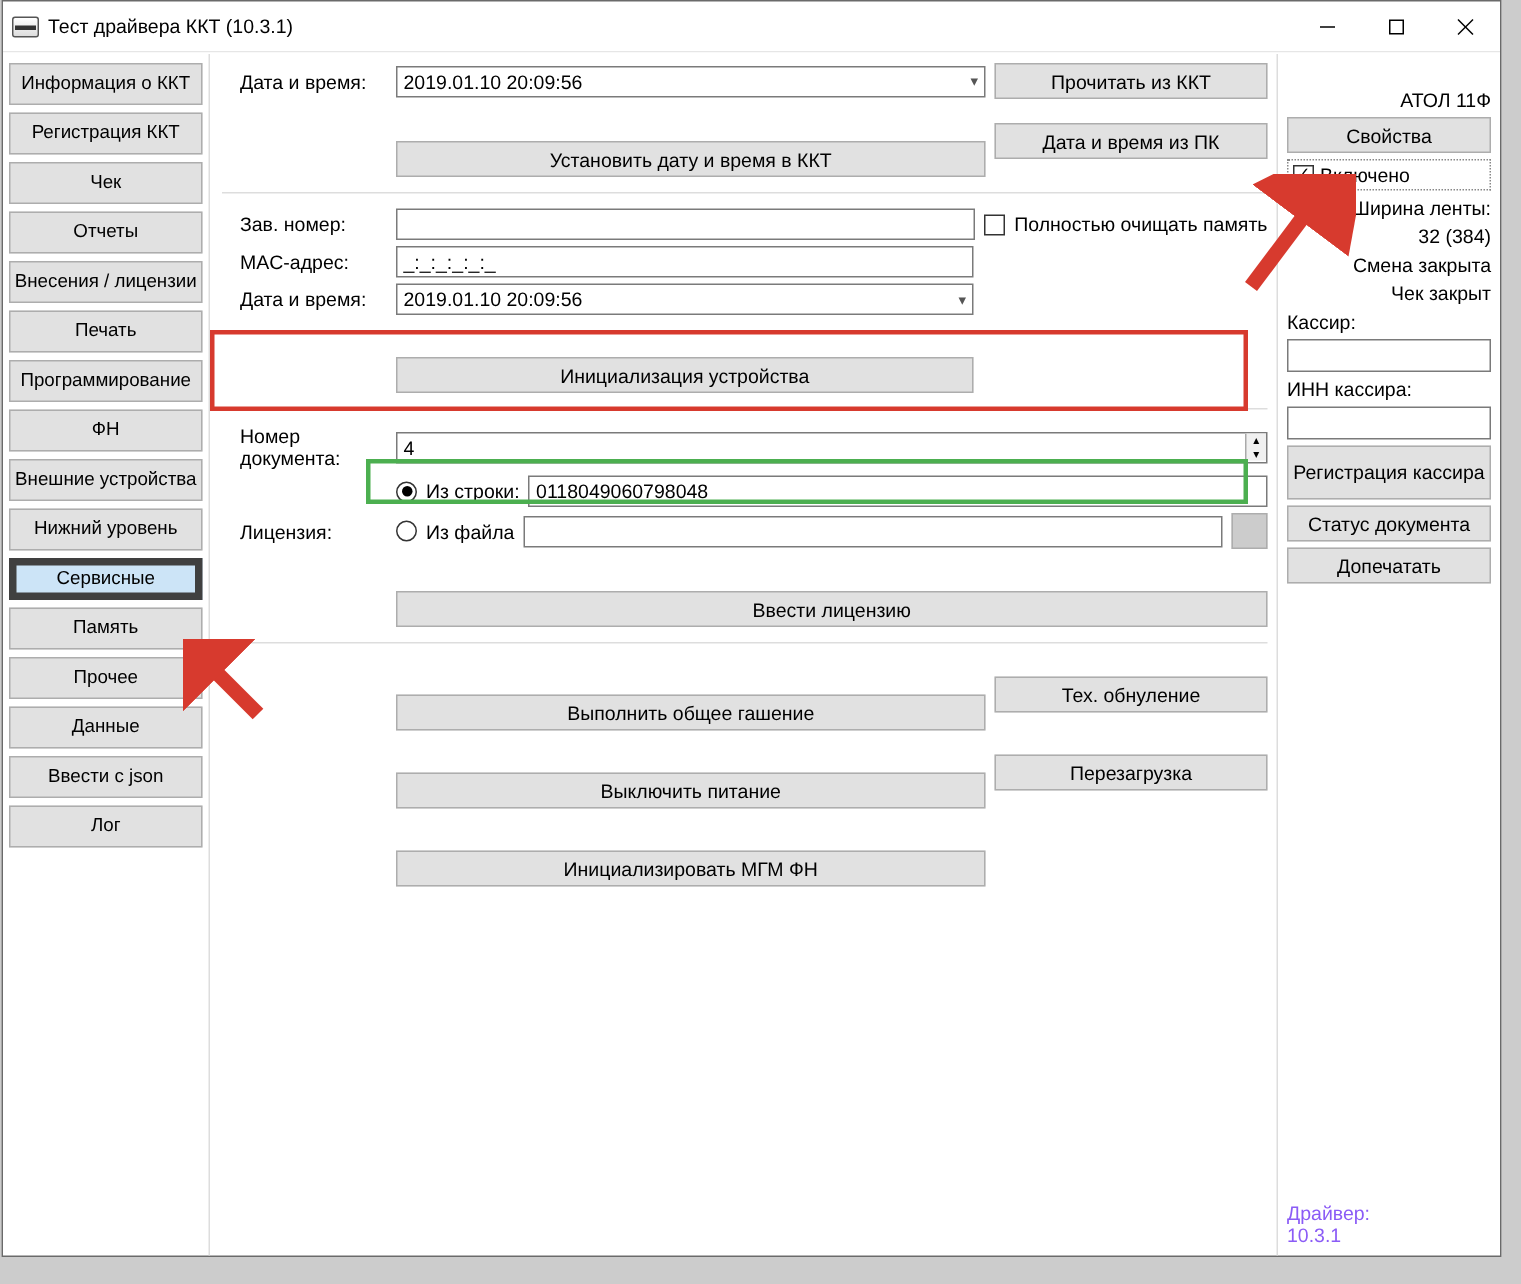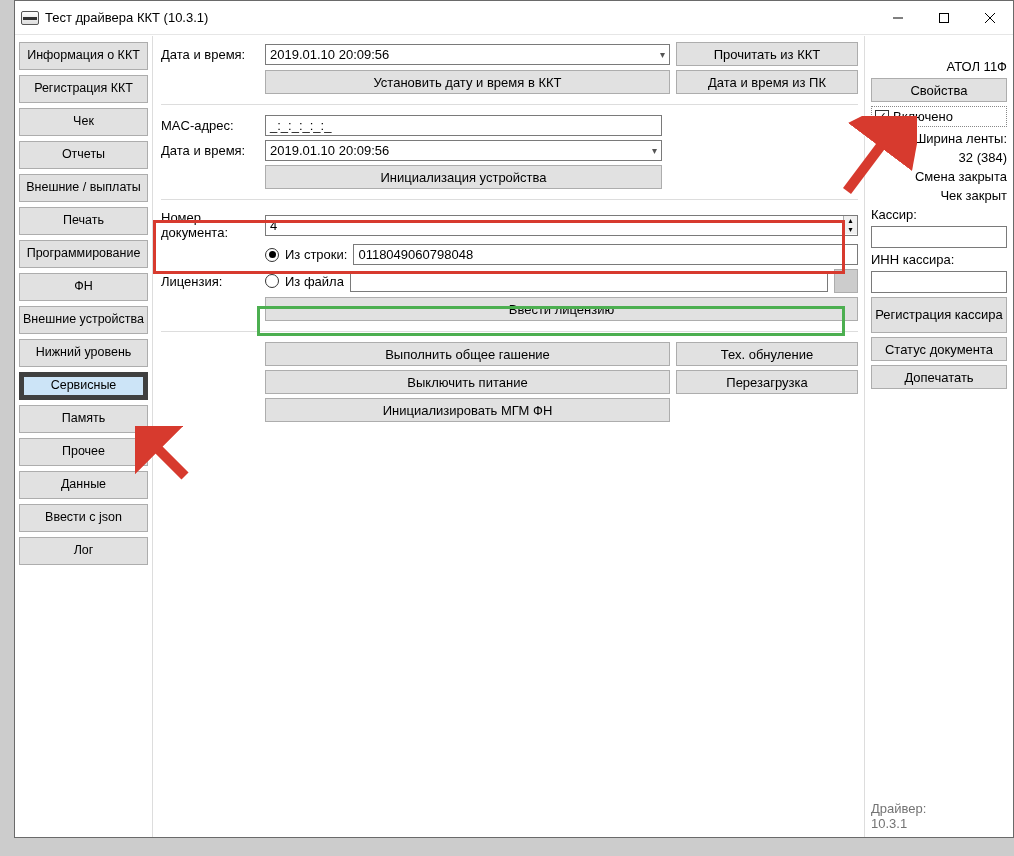--- a/index.html
+++ b/index.html
@@ -1,19 +1,19 @@
 <!DOCTYPE html>
 <html><head>
 <meta charset="utf-8">
 <style>
   * { box-sizing: border-box; font-family: "Segoe UI", Tahoma, sans-serif; font-size: 13px; }
   body { margin:0; background:#fff; }
   .outer-shadow { position:relative; width:1014px; height:856px; background:#ccc; }
   .window {
-    position:absolute; left:14px; top:0; width:1000px; height:838px;
+    position:absolute; left:1px; top:0; width:1000px; height:838px;
     background:#fff; border:1px solid #6a6a6a; display:flex; flex-direction:column;
   }
   .titlebar {
     height:34px; display:flex; align-items:center; padding:0 0 0 6px;
     border-bottom:1px solid #e6e6e6;
   }
   .titlebar .ticon {
     width:18px; height:14px; margin-right:6px;
     background:linear-gradient(#fff,#ddd);
     border:1px solid #555; border-radius:2px; position:relative;
@@ -36,51 +36,51 @@
     height:28px; background:#e1e1e1; border:1px solid #adadad;
     display:flex; align-items:center; justify-content:center; text-align:center;
     cursor:default; padding:0 2px; line-height:1.05; font-size:12.5px;
   }
   .sidebtn.active { background:#cce4f7; border:5px solid #404040; }
   .main {
     flex:1; padding:6px 6px 6px 8px; display:flex; flex-direction:column; gap:4px;
     border-right:1px solid #ddd; position:relative;
   }
   .row { display:flex; align-items:center; gap:6px; }
-  .lbl { width:98px; text-align:left; color:#000; }
+  .lbl { width:98px; text-align:left; color:#000;margin-left:12px; }
   .txt, .sel {
     height:21px; background:#fff; border:1px solid #7a7a7a; padding:0 4px;
     display:flex; align-items:center; flex:1; position:relative;
   }
   .sel::after {
     content:"▾"; position:absolute; right:4px; font-size:10px; color:#555;
   }
   .btn {
     height:24px; background:#e1e1e1; border:1px solid #adadad;
     display:flex; align-items:center; justify-content:center; cursor:default;
   }
-  .btn.wide { flex:1; }
+  .btn.wide { flex:1;margin-top:24px; }
   .hr { height:1px; background:#ddd; margin:6px 0; }
   .chk { width:14px; height:14px; border:1px solid #333; display:inline-flex; align-items:center; justify-content:center; font-size:11px; line-height:1;}
   .radio {
     width:14px; height:14px; border:1px solid #333; border-radius:50%;
     display:inline-flex; align-items:center; justify-content:center;
   }
   .radio .dot { width:7px; height:7px; border-radius:50%; background:#000; }
   .spin { width:14px; display:flex; flex-direction:column; }
   .spin div { flex:1; border-left:1px solid #aaa; font-size:8px; display:flex; align-items:center; justify-content:center; background:#f0f0f0;}
   .right {
     width:148px; padding:23px 6px 6px 6px; display:flex; flex-direction:column; gap:4px; font-size:12.5px;
   }
   .right .ralign { text-align:right; }
   .rinp { height:22px; border:1px solid #7a7a7a; background:#fff; }
   .highlight-red { position:absolute; border:3px solid #d73a2e; pointer-events:none; }
   .highlight-green { position:absolute; border:3px solid #4caf50; pointer-events:none; }
   .overlay { position:absolute; pointer-events:none; }
-  .driver-info { margin-top:auto; text-align:left; color:#737373; }
+  .driver-info { margin-top:auto; text-align:left; color:#8b5cf6; }
 </style>
 </head>
 <body>
 
 <div class="outer-shadow">
 <div class="window">
   <div class="titlebar">
     <span class="ticon"></span>
     <span class="title">Тест драйвера ККТ (10.3.1)</span>
     <span class="spacer"></span>
@@ -102,21 +102,21 @@
         </div>
   </div>
 
   <div class="body">
 
     <div class="sidebar">
       <div class="sidebtn">Информация о ККТ</div>
       <div class="sidebtn">Регистрация ККТ</div>
       <div class="sidebtn">Чек</div>
       <div class="sidebtn">Отчеты</div>
-      <div class="sidebtn">Внешние / выплаты</div>
+      <div class="sidebtn">Внесения / лицензии</div>
       <div class="sidebtn">Печать</div>
       <div class="sidebtn">Программирование</div>
       <div class="sidebtn">ФН</div>
       <div class="sidebtn">Внешние устройства</div>
       <div class="sidebtn">Нижний уровень</div>
       <div class="sidebtn active">Сервисные</div>
       <div class="sidebtn">Память</div>
       <div class="sidebtn">Прочее</div>
       <div class="sidebtn">Данные</div>
       <div class="sidebtn">Ввести с json</div>
@@ -131,20 +131,28 @@
             </div>
         <div class="btn" style="width:182px">Прочитать из ККТ</div>
       </div>
       <div class="row">
         <span class="lbl"></span>
         <div class="btn wide">Установить дату и время в ККТ</div>
         <div class="btn" style="width:182px">Дата и время из ПК</div>
       </div>
       <div class="hr"></div>
 
+      <div class="row">
+        <span class="lbl">Зав. номер:</span>
+        <div class="txt" style="flex:1">
+              <span></span>
+            </div>
+        <span class="chk"></span>
+        <span>Полностью очищать память</span>
+      </div>
       <div class="row">
         <span class="lbl">MAC-адрес:</span>
         <div class="txt" style="flex:1">
               <span>_:_:_:_:_:_</span>
             </div>
         <div style="width:190px"></div>
       </div>
       <div class="row">
         <span class="lbl">Дата и время:</span>
         <div class="sel" style="flex:1">

